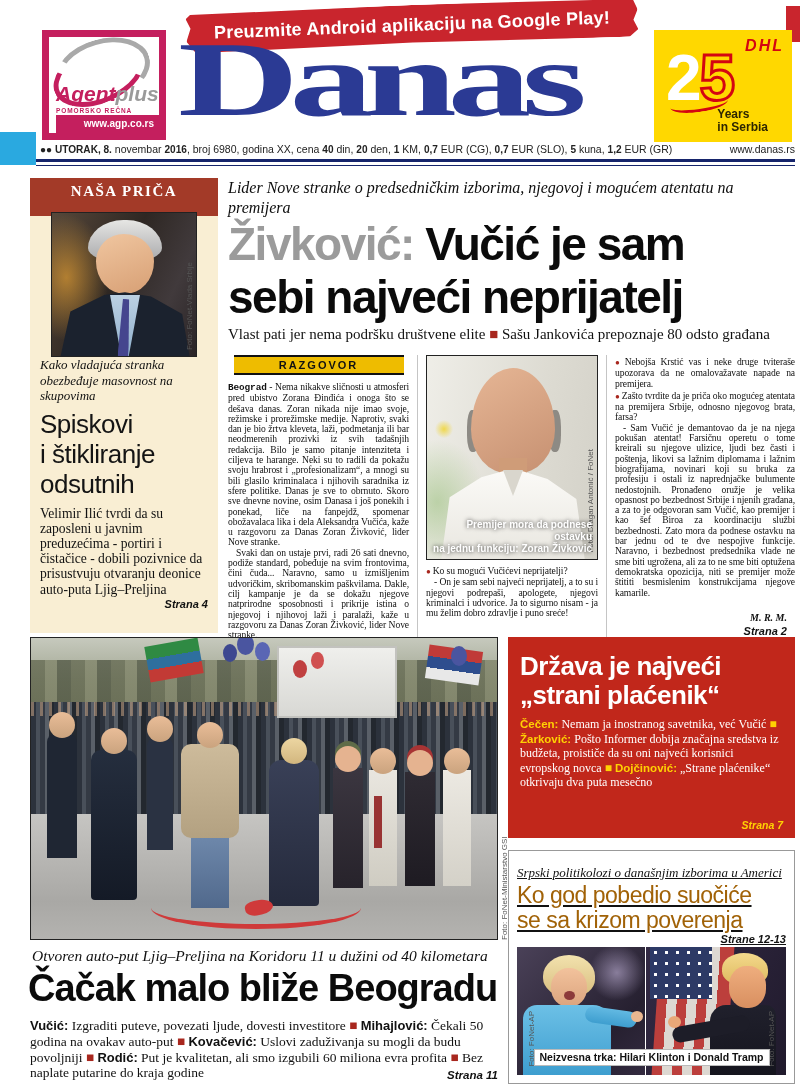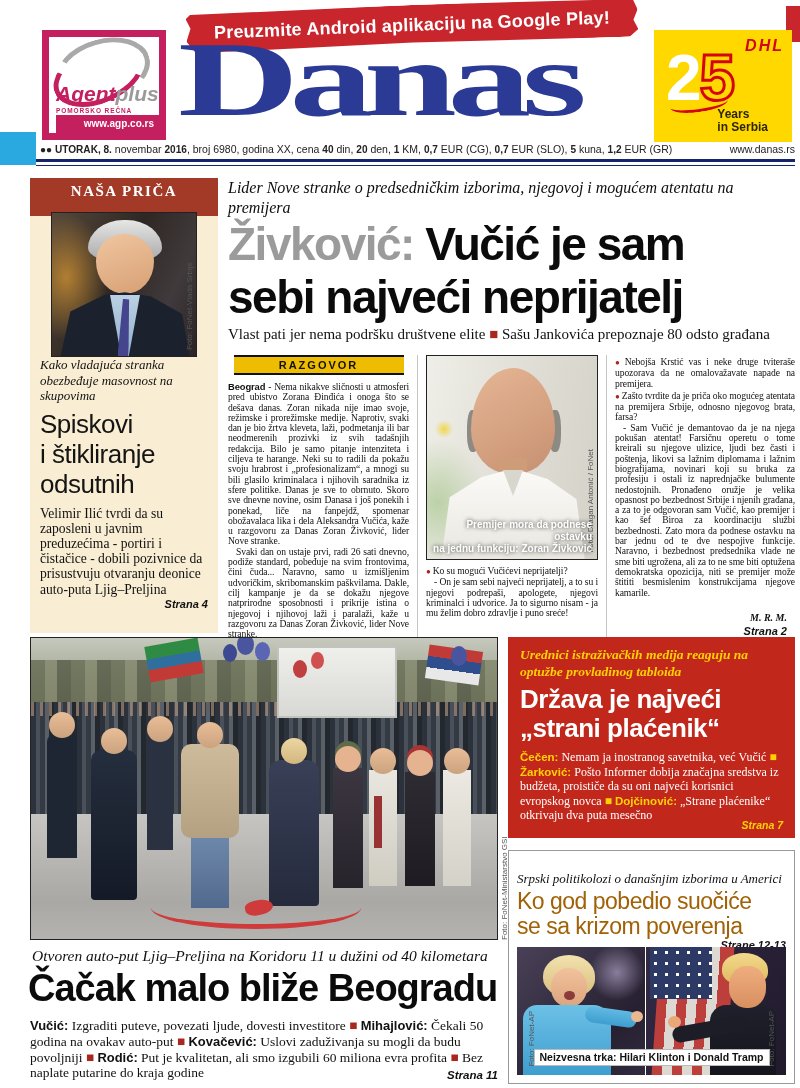--- a/index.html
+++ b/index.html
@@ -70,21 +70,21 @@
   .lead-subhead { margin-top:0; font:15px/20px "Liberation Serif", serif; }
   .lead-cols { margin-top:11px; display:flex; height:282px; overflow:hidden; }
   .col { width:189px; padding:0 8px; }
   .col + .col { border-left:1px solid #c5c5c5; }
   .col:first-child { padding-left:0; } .col:last-child { padding-right:0; position:relative; }
   .tag { width:170px; margin:0 auto 7px; background:var(--gold,#eebc00); border-top:2px solid #111;
          border-bottom:2px solid #111; text-align:center;
          font:bold 11px/16px "Liberation Sans", sans-serif; letter-spacing:2px; }
   .col p { font:9.6px/10.3px "Liberation Serif", serif; text-align:justify; letter-spacing:-.1px; }
   .col p.ind { text-indent:8px; }
-  .lead-in { font-weight:bold; font-family:Liberation Sans, sans-serif; font-size:9.4px; }
+  .lead-in { font-weight:bold; font-family:Liberation Mono, monospace; font-size:9.4px; }
   .q { font-weight:bold; margin-top:2px; }
   .q-bullet { color:var(--bullet-red,#a8271e); font-size:8px; margin-right:2px; }
   .zp { position:relative; width:100%; height:205px; border:1px solid #222; overflow:hidden; margin-bottom:6px; }
   .zp-caption { position:absolute; right:5px; bottom:4px; text-align:right; color:#fff;
     font:bold 10px/12px "Liberation Sans", sans-serif; text-shadow:0 0 4px rgba(0,0,0,.8); white-space:pre-line; z-index:4; }
   .byline-row { position:absolute; right:8px; bottom:13px; font:italic bold 10px/12px "Liberation Serif", serif;
                 background:rgba(255,255,255,.85); padding-left:4px; }
   .col-pageref { position:absolute; right:8px; bottom:0; font:italic bold 11px/12px "Liberation Sans", sans-serif;
                  background:rgba(255,255,255,.85); padding-left:4px; }
 
@@ -108,21 +108,21 @@
   .redbox { position:absolute; left:508px; top:637px; width:287px; height:201px;
             background:var(--box-red,#c1271b); color:#fff; padding:10px 12px; }
   .rb-kicker { color:var(--yellow-text,#ffd103); font:italic bold 13.5px/16.5px "Liberation Serif", serif; }
   .rb-head { margin-top:5px; font:bold 26px/29px "Liberation Sans", sans-serif; letter-spacing:-.5px; white-space:pre-line; }
   .rb-deck { margin-top:7px; font:12px/14.6px "Liberation Serif", serif; }
   .rb-pageref { position:absolute; right:12px; bottom:7px; color:var(--yellow-text,#ffd103);
                 font:italic bold 10.5px/12px "Liberation Sans", sans-serif; }
 
   
   .usbox { position:absolute; left:508px; top:850px; width:287px; height:234px; border:1px solid #999;
-           background:#fff; padding:20px 8px; }
+           background:#fff; padding:14px 8px;text-decoration:underline; }
   .us-kicker { font:italic 13px/16px "Liberation Serif", serif; }
   .us-head { margin-top:2px; font:23px/25px "Liberation Sans", sans-serif; letter-spacing:-.5px;
              color:#a16207; white-space:pre-line; }
   .us-pages { text-align:right; font:italic bold 11px/13px "Liberation Sans", sans-serif; }
   .us-photos { position:absolute; left:8px; right:8px; top:96px; height:128px; display:flex; gap:1px; }
   .hc, .tr { position:relative; overflow:hidden; }
   .hc { flex:0 0 128px; } .tr { flex:1; }
   .us-caption { position:absolute; left:50%; bottom:9px; transform:translateX(-50%); z-index:6;
     background:#fff; border:1px solid #bbb; padding:1px 5px; white-space:nowrap;
     font:bold 10.5px/13px "Liberation Sans", sans-serif; }
@@ -374,21 +374,20 @@
   </div>
   <div class="vcred mid-cred">Foto: FoNet-Ministarstvo GSI</div>
   <div class="mid-caption">Otvoren auto-put Ljig–Preljina na Koridoru 11 u dužini od 40 kilometara</div>
   <div class="cacak-h">Čačak malo bliže Beogradu</div>
   <div class="cacak-deck">
     <span><span class="rich-b">Vučić:</span><span> Izgraditi puteve, povezati ljude, dovesti investitore </span><span style="color: rgb(168, 39, 30);">■</span><span> </span><span class="rich-b">Mihajlović:</span><span> Čekali 50 godina na ovakav auto-put </span><span style="color: rgb(168, 39, 30);">■</span><span> </span><span class="rich-b">Kovačević:</span><span> Uslovi zaduživanja su mogli da budu povoljniji </span><span style="color: rgb(168, 39, 30);">■</span><span> </span><span class="rich-b">Rodić:</span><span> Put je kvalitetan, ali smo izgubili 60 miliona evra profita </span><span style="color: rgb(168, 39, 30);">■</span><span> Bez naplate putarine do kraja godine</span></span>
     <span class="cacak-pageref">Strana 11</span>
   </div>
 
   <div class="redbox">
-    <div class="rb-kicker">Urednici istraživačkih medija reaguju na optužbe provladinog tabloida</div>
     <div class="rb-head">Država je najveći
 „strani plaćenik“</div>
     <div class="rb-deck"><span class="rich-b" style="color: rgb(255, 209, 3);">Čečen:</span><span> Nemam ja inostranog savetnika, već Vučić </span><span style="color: rgb(255, 209, 3);">■</span><span> </span><span class="rich-b" style="color: rgb(255, 209, 3);">Žarković:</span><span> Pošto Informer dobija značajna sredstva iz budžeta, proističe da su oni najveći korisnici evropskog novca </span><span style="color: rgb(255, 209, 3);">■</span><span> </span><span class="rich-b" style="color: rgb(255, 209, 3);">Dojčinović:</span><span> „Strane plaćenike“ otkrivaju dva puta mesečno</span></div>
     <div class="rb-pageref">Strana 7</div>
   </div>
 
   <div class="usbox">
     <div class="us-kicker">Srpski politikolozi o današnjim izborima u Americi</div>
     <div class="us-head">Ko god pobedio suočiće
 se sa krizom poverenja</div>

